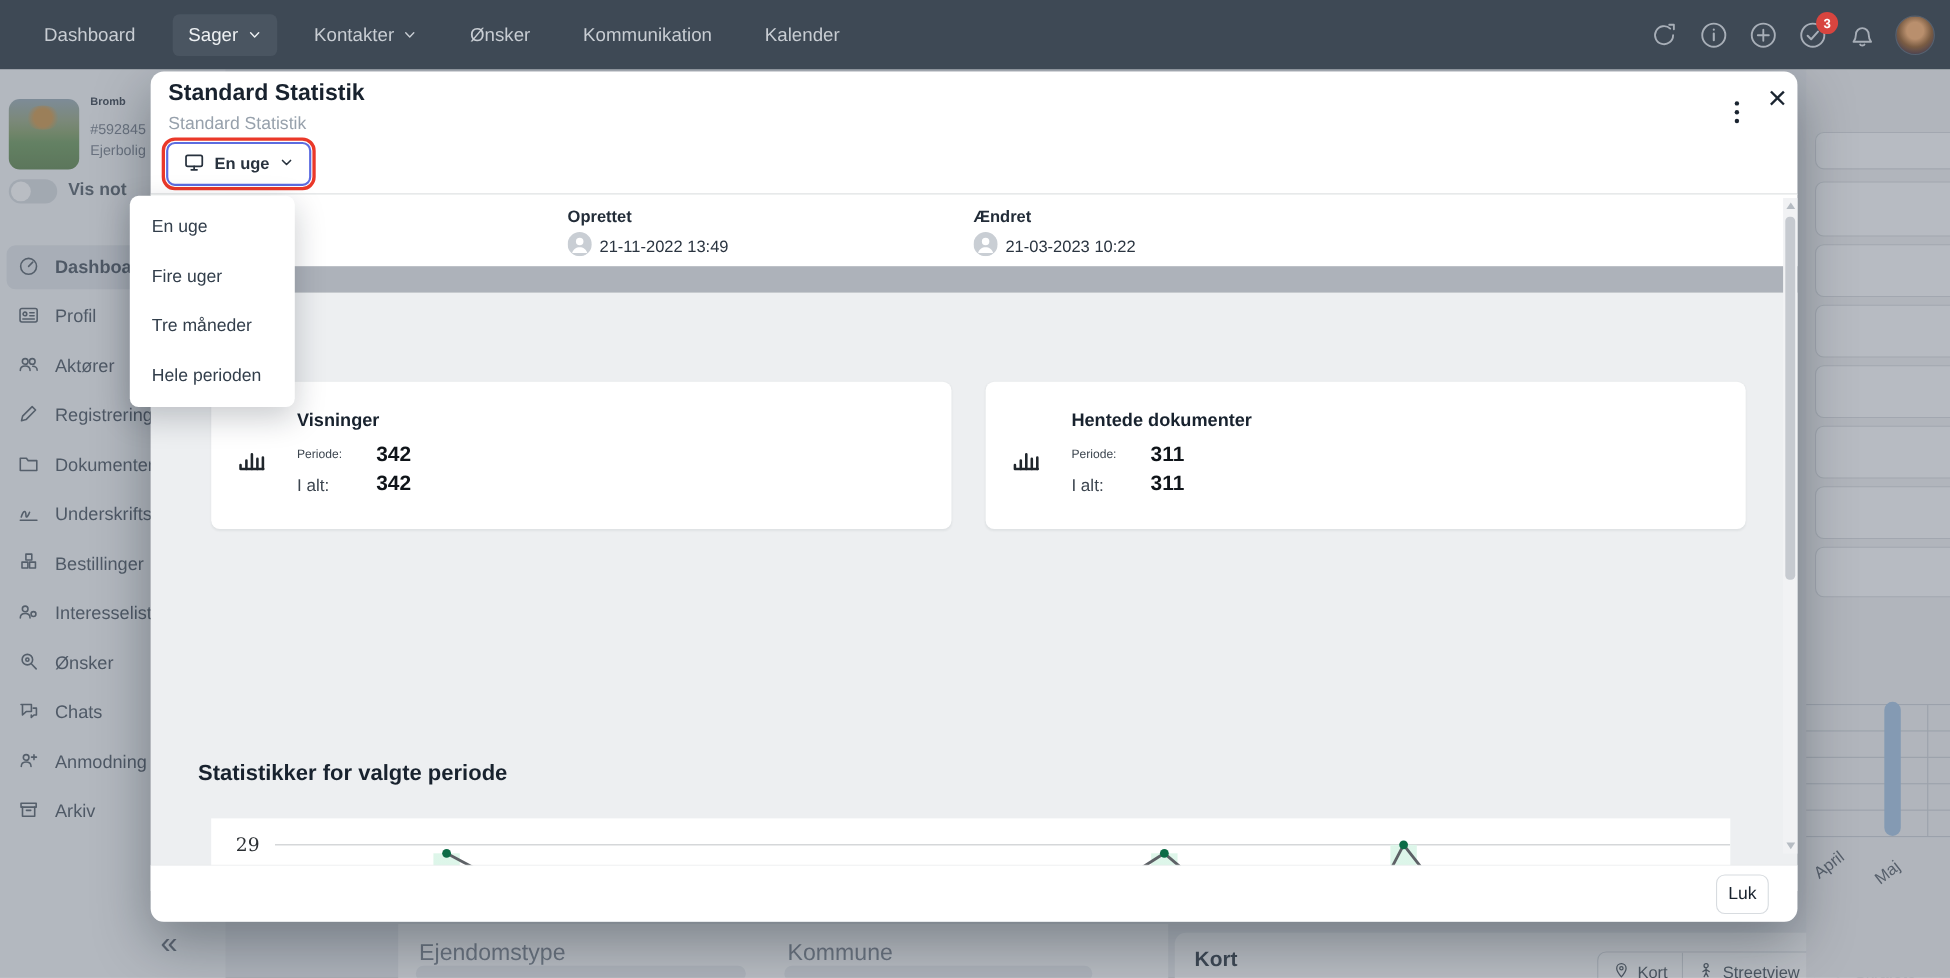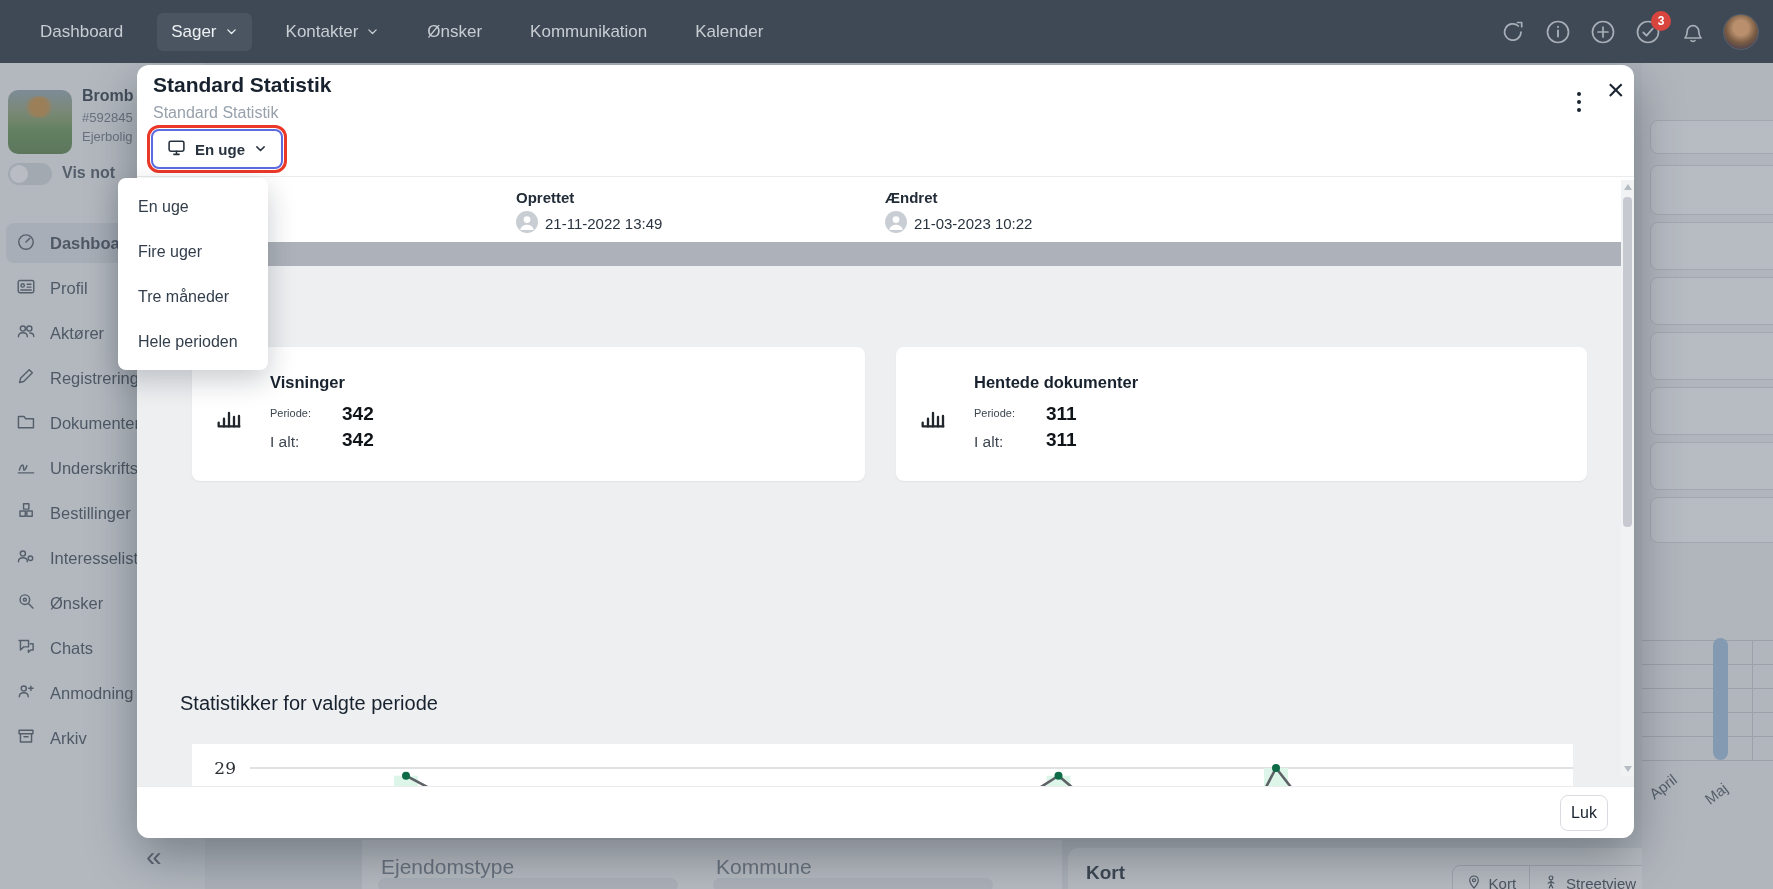--- a/index.html
+++ b/index.html
@@ -18,21 +18,21 @@
   .badge { position:absolute; top:-6px; right:-8px; min-width:20px; height:20px; border-radius:10px; background:#d8453f; color:#fff; font-size:12px; font-weight:bold; display:flex; align-items:center; justify-content:center; padding:0 5px; }
   .avatar { width:36px; height:36px; border-radius:50%; background:radial-gradient(circle at 50% 38%, #b98f6d 0 28%, #7a5c43 55%, #4e4350 80%, #3d4550 100%); border:1px solid #566170; }
 
   
   .bg { position:absolute; inset:63px 0 0 0; z-index:1; }
   .sidebar { position:absolute; left:0; top:0; width:205px; height:826px; background:#f4f6f8; }
   .prop-thumb { position:absolute; left:8px; top:27px; width:64px; height:64px; border-radius:10px;
      background:linear-gradient(180deg,#93a5b0 0%,#8fa07b 30%,#7d9a5e 48%,#649251 62%,#567e43 100%); overflow:hidden; }
   .prop-thumb::after{ content:""; position:absolute; left:14px; top:6px; width:34px; height:22px; border-radius:50%;
      background:radial-gradient(circle,#c98f3f 0 40%, rgba(201,143,63,0) 70%); }
-  .prop-name { position:absolute; left:82px; top:24px; font-size:16px; font-weight:bold; color:#2b3643; }
+  .prop-name { position:absolute; left:82px; top:24px; font-size:10px; font-weight:bold; color:#2b3643; }
   .prop-id   { position:absolute; left:82px; top:47px; font-size:13px; color:#6d7683; }
   .prop-type { position:absolute; left:82px; top:66px; font-size:13px; color:#6d7683; }
   .toggle { position:absolute; left:8px; top:100px; width:44px; height:22px; border-radius:11px; background:#d6dadf; }
   .toggle::after { content:""; position:absolute; left:2px; top:2px; width:18px; height:18px; border-radius:50%; background:#fff; }
   .toggle-label { position:absolute; left:62px; top:101px; font-size:16px; font-weight:600; color:#4a5560; }
   .side-items { position:absolute; left:6px; top:160px; width:199px; }
   .side-item { display:flex; align-items:center; gap:14px; height:40px; margin-bottom:5px; padding-left:10px; border-radius:8px; color:#3f4a57; font-size:16.5px; white-space:nowrap; }
   .side-item.active { background:#e0e4e9; font-weight:600; }
   .side-item svg { flex:0 0 auto; }
   .collapse { position:absolute; left:146px; top:778px; font-size:28px; color:#5a626e; }
@@ -73,21 +73,21 @@
   .meta-row { position:absolute; top:34px; left:0; display:flex; align-items:center; gap:7px; font-size:15px; color:#2a3440; white-space:nowrap; }
 
   .m-body { position:absolute; left:0; top:177px; width:100%; height:544px; background:#edeff1; overflow:hidden;margin-top:24px; }
   .card { position:absolute; top:81px; height:134px; background:#fff; border-radius:8px; box-shadow:0 1px 2px rgba(20,30,40,.06); }
   .card-icon { position:absolute; left:22px; top:54px; }
   .card-title { position:absolute; left:78px; top:26px; font-size:16.5px; font-weight:bold; color:#18222e; }
   .card-lab1 { position:absolute; left:78px; top:60px; font-size:11px; color:#3c454f; }
   .card-val1 { position:absolute; left:150px; top:56px; font-size:19px; font-weight:bold; color:#0f1419; }
   .card-lab2 { position:absolute; left:78px; top:86px; font-size:15.5px; color:#3c454f; }
   .card-val2 { position:absolute; left:150px; top:82px; font-size:19px; font-weight:bold; color:#0f1419; }
-  .section-title { position:absolute; left:43px; top:426px; font-size:20px; font-weight:normal; color:#18222e; }
+  .section-title { position:absolute; left:43px; top:426px; font-size:20px; font-weight:bold; color:#18222e; }
   .chart-panel { position:absolute; left:55px; top:478px; width:1381px; height:243px; background:#fff; }
 
   .m-footer { position:absolute; left:0; top:721px; width:100%; height:52px; background:#fff; border-top:1px solid #e9ebec; border-radius:0 0 12px 12px; }
   .luk-btn { position:absolute; left:1423px; top:8px; width:48px; height:36px; background:#fff; border:1px solid #d8dce0; border-radius:8px; font-size:16px; color:#18222e; font-family:"Liberation Sans",sans-serif; cursor:pointer; }
 
   .scrollbar { position:absolute; left:1484px; top:115px; width:13px; height:596px; background:#f1f2f4; }
   .sb-thumb { position:absolute; left:2px; top:17px; width:9px; height:330px; border-radius:4px; background:#c6cad0; }
   .sb-up, .sb-dn { position:absolute; left:3px; width:0; height:0; border-left:4px solid transparent; border-right:4px solid transparent; }
   .sb-up { top:4px; border-bottom:6px solid #b6bcc3; }
   .sb-dn { bottom:4px; border-top:6px solid #b6bcc3; }

